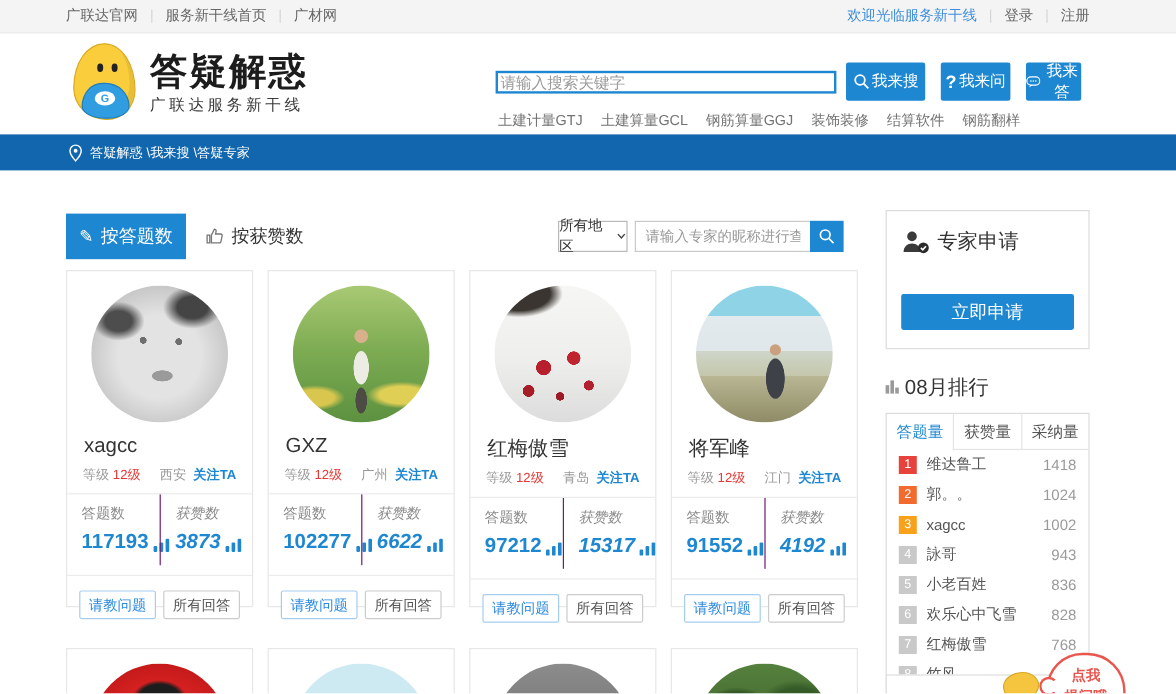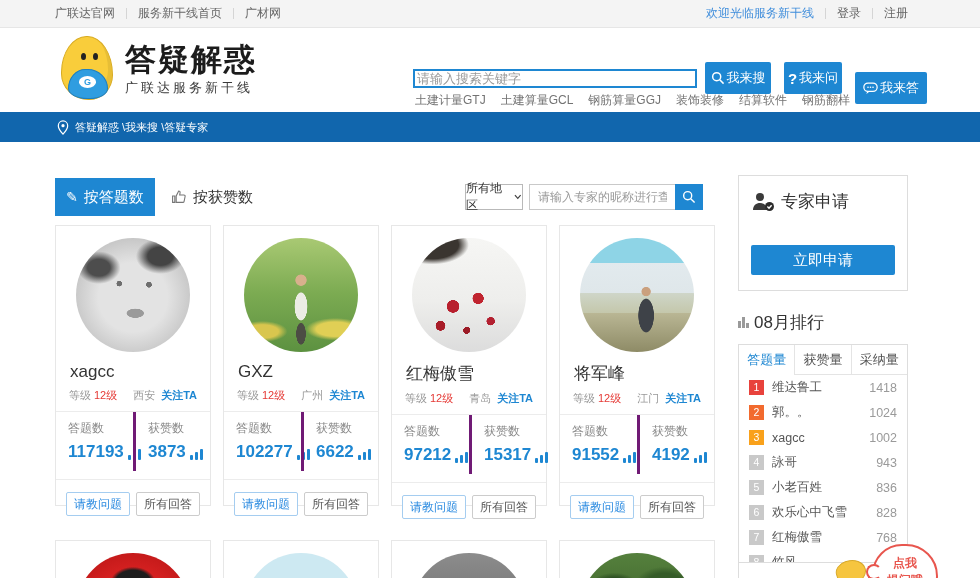--- a/index.html
+++ b/index.html
@@ -35,21 +35,21 @@
 
   .searchrow { position:absolute; left:413px; top:24px; display:flex; align-items:center; }
   .search-input { width:284px; height:19px; border:2px solid #1e87d2; padding:0 2px; font-size:13px;
                   color:#333; outline:none; font-family:inherit; }
   .search-input::placeholder { color:#9a9a9a; }
   .hbtn { height:32px; background:#1e87d2; color:#fff; border:none; font-size:13px; cursor:pointer;
           display:flex; align-items:center; justify-content:center; gap:2px; border-radius:2px;
           font-family:inherit; }
   .hbtn.b1 { width:66px; margin-left:8px; }
   .hbtn.b2 { width:58px; margin-left:13px; }
-  .hbtn.b3 { width:72px; margin-left:13px;margin-top:20px; }
+  .hbtn.b3 { width:46px; margin-left:13px; }
   .qmark { font-size:15px; font-weight:bold; }
   .hotlinks { position:absolute; left:415px; top:64px; display:flex; gap:15px; font-size:12px; color:#737373; }
   .hotlinks span { cursor:pointer; }
 
   
   .crumbbar { position:absolute; top:112px; left:0; width:980px; height:30px; background:#1166ad;
               display:flex; align-items:center; padding-left:57px; }
   .crumbbar .pin { margin-right:6px; display:flex; }
   .crumb { color:#fff; font-size:11px; cursor:pointer; }
 
@@ -75,21 +75,21 @@
   .avatar { width:114px; height:114px; border-radius:50%; margin:12px auto 0; cursor:pointer; }
   .cname { padding:0 14px; margin-top:10px; font-size:17px; color:#333; cursor:pointer;
            white-space:nowrap; overflow:hidden; }
   .cmeta { padding:0 13px; margin-top:6px; display:flex; font-size:11px; color:#999; }
   .clevel { color:#e53935; margin-left:3px; }
   .ccity { margin-left:auto; }
   .cfollow { color:#1e87d2; font-weight:bold; margin-left:6px; cursor:pointer; }
   .cdivider { border-top:1px solid #ececec; margin-top:8px; }
   .cstats { display:flex; }
   .cstat { width:50%; padding:8px 0 9px 12px; }
-  .cstat + .cstat { border-left:3px solid #701a75; }
+  .cstat + .cstat { border-left:1px solid #701a75;font-style:italic; }
   .slabel { font-size:12px; color:#8a8a8a; }
   .sval { font-size:17px; font-weight:bold; color:#1e87d2; margin-top:5px; display:flex; align-items:flex-end; }
   .bars { display:inline-flex; align-items:flex-end; gap:2px; margin-left:4px; margin-bottom:2px; }
   .bars i { display:block; width:3px; background:#1e87d2; border-radius:1px; }
   .bars i:nth-child(1){height:5px;} .bars i:nth-child(2){height:8px;} .bars i:nth-child(3){height:11px;}
   .cbtns { display:flex; justify-content:space-between; padding:12px 10px 0; }
   .cbtn { width:64px; height:24px; font-size:12px; background:#fff; border-radius:2px; cursor:pointer; font-family:inherit; }
   .cbtn.ask { color:#2a8ae0; border:1px solid #a5cdf0; }
   .cbtn.all { color:#555; border:1px solid #ccc; }
 

